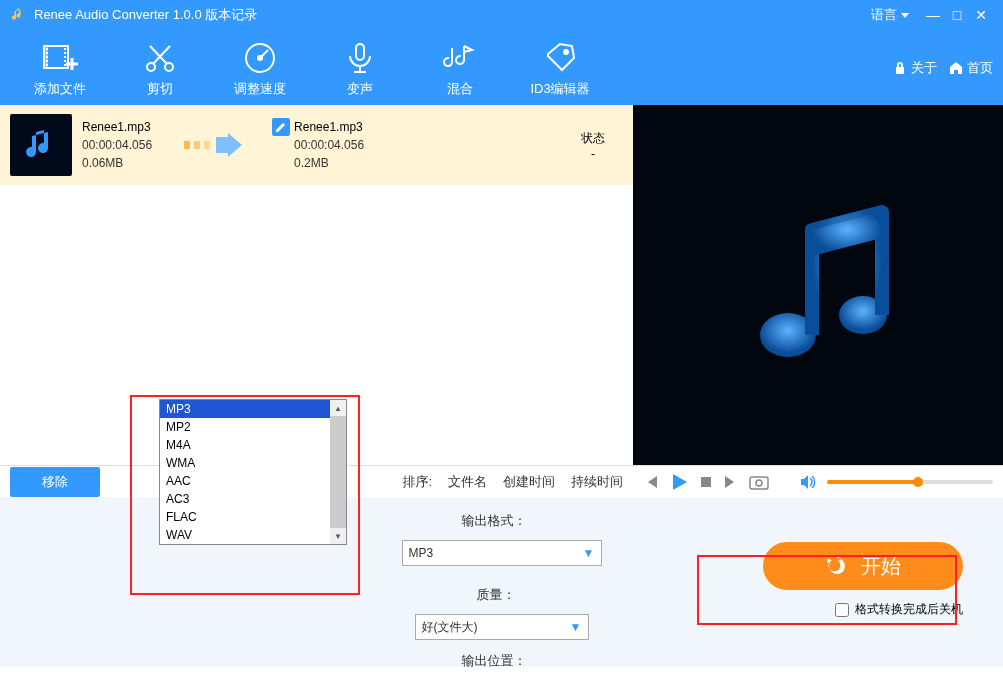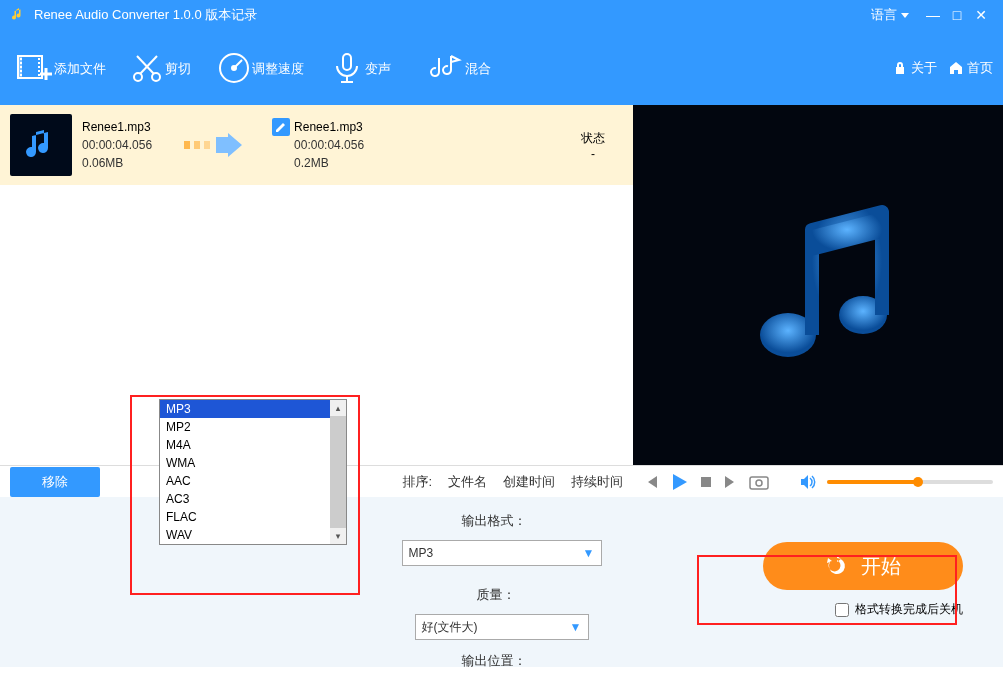--- a/index.html
+++ b/index.html
@@ -7,21 +7,21 @@
 
 
 .titlebar { height: 30px; background: #3399ff; display: flex; align-items: center; padding: 0 10px; color: #fff; font-size: 13px; }
 .titlebar .logo { width: 16px; height: 16px; margin-right: 8px; }
 .titlebar .title { flex: 1; }
 .titlebar .lang { display: flex; align-items: center; gap: 4px; cursor: pointer; margin-right: 12px; }
 .titlebar .winbtn { width: 24px; text-align: center; cursor: pointer; font-size: 14px; }
 
 
 .toolbar { height: 75px; background: #3399ff; display: flex; align-items: center; padding: 0 10px; color: #fff; }
-.tool-item { display: flex; flex-direction: row; align-items: center; justify-content: center; width: 100px; cursor: pointer; }
+.tool-item { display: flex; flex-direction: column; align-items: center; justify-content: center; width: 100px; cursor: pointer; }
 .tool-item .icon { height: 40px; display: flex; align-items: center; justify-content: center; }
 .tool-item .label { font-size: 13px; margin-top: 2px; }
 .toolbar .spacer { flex: 1; }
 .toolbar .right-links { display: flex; gap: 12px; align-items: center; font-size: 13px; }
 .toolbar .right-links .link { display: flex; align-items: center; gap: 4px; cursor: pointer; }
 
 
 .main { display: flex; height: 360px; }
 .filelist { flex: 1; background: #fff; }
 .file-row { height: 80px; background: #fff4d6; display: flex; align-items: center; padding: 5px 10px; gap: 10px; }
@@ -156,20 +156,29 @@
   <div class="tool-item">
     <span class="icon">
       <svg width="36" height="36" viewBox="0 0 36 36" fill="none" stroke="#fff" stroke-width="2">
           <path d="M10 8v14a4 4 0 1 1-3-3.8"></path>
           <path d="M22 6v14a4 4 0 1 1-3-3.8"></path>
           <path d="M22 6l8 4-8 2"></path>
         </svg>
     </span>
     <span class="label">混合</span>
   </div>
+  <div class="tool-item">
+    <span class="icon">
+      <svg width="36" height="36" viewBox="0 0 36 36" fill="none" stroke="#fff" stroke-width="2">
+          <path d="M6 14L18 4l12 2 2 12-12 12L6 16z"></path>
+          <circle cx="24" cy="12" r="2" fill="#fff"></circle>
+        </svg>
+    </span>
+    <span class="label">ID3编辑器</span>
+  </div>
   <div class="spacer"></div>
   <div class="right-links">
     <span class="link">
       <svg width="14" height="14" fill="#fff">
           <path d="M4 6V4a3 3 0 0 1 6 0v2h1v7H3V6h1zm2 0h2V4a1 1 0 0 0-2 0v2z"></path>
         </svg>
       <span>关于</span>
     </span>
     <span class="link">
       <svg width="14" height="14" fill="#fff">

